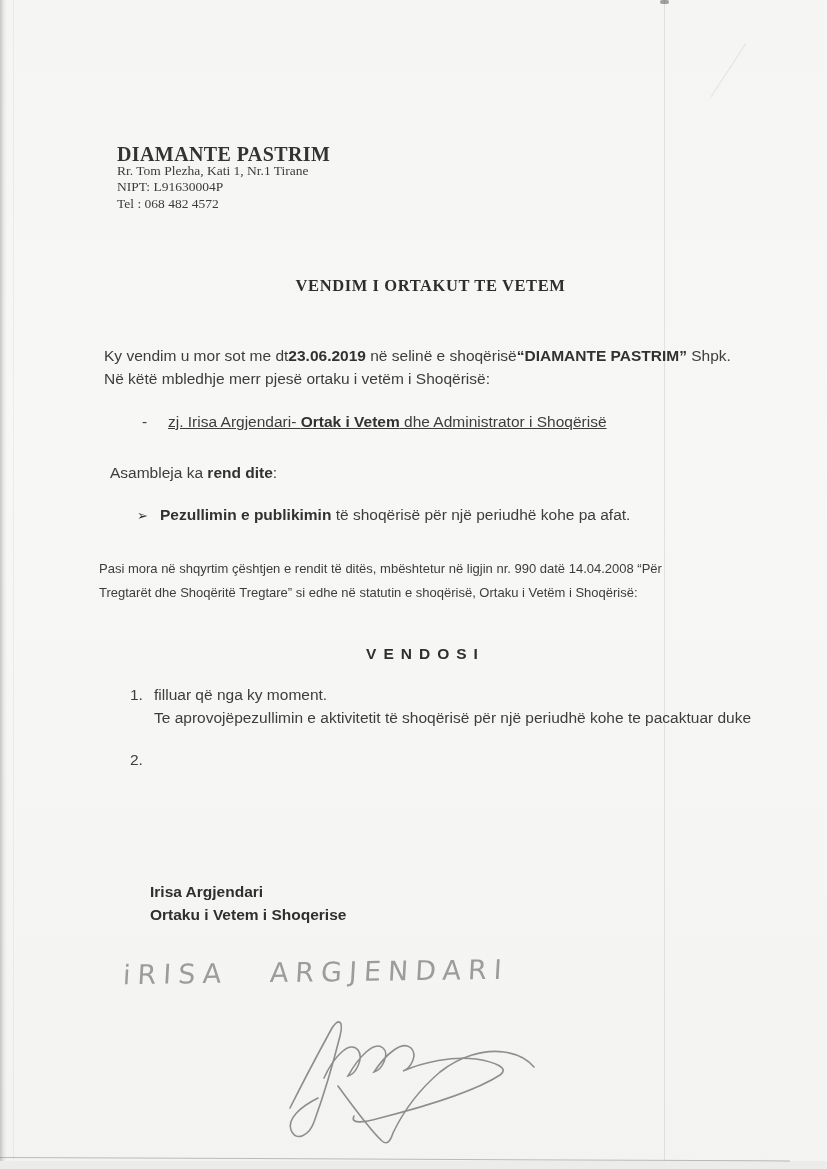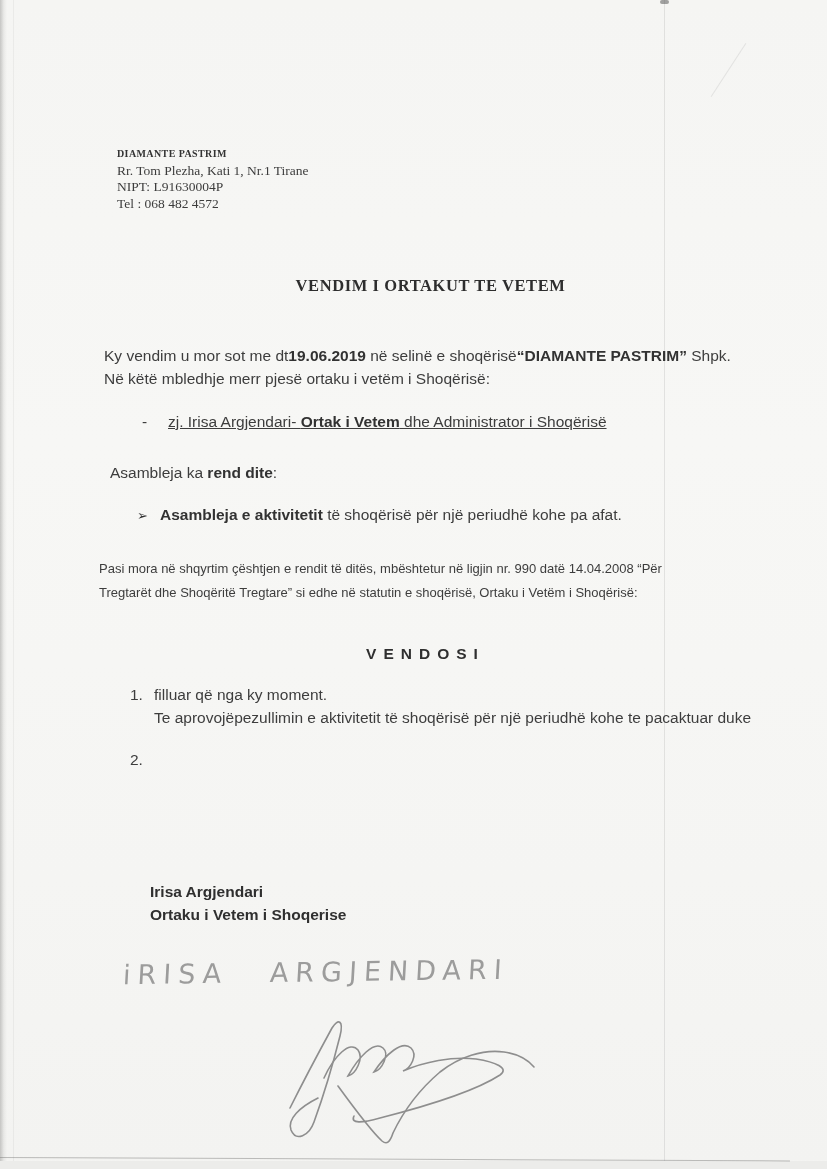--- a/index.html
+++ b/index.html
@@ -17,21 +17,21 @@
   .left-edge{left:0;top:0;width:7px;height:1169px;
     background:linear-gradient(90deg,rgba(140,140,138,.45),rgba(180,180,178,.18) 55%,rgba(0,0,0,0));}
   .left-line{left:13px;top:0;width:1px;height:1169px;background:rgba(0,0,0,.045);}
   .v-crease{left:664px;top:0;width:1px;height:1169px;background:rgba(150,150,148,.22);}
   .v-crease-tick{left:660px;top:0;width:9px;height:4px;background:rgba(90,90,90,.55);border-radius:2px;}
   .diag-crease{left:728px;top:38px;width:1px;height:64px;background:rgba(140,140,140,.18);transform:rotate(33deg);}
   .bottom-strip{left:0;top:1161px;width:827px;height:8px;background:#ececea;}
   .bottom-edge{left:0;top:1157px;width:790px;height:1px;background:rgba(130,130,128,.5);transform:rotate(.25deg);transform-origin:left center;}
   
   .letterhead{left:117px;top:146px;font-family:"Liberation Serif",serif;font-size:13.5px;line-height:16.5px;color:#3c3c3c;}
-  .letterhead .co{font-weight:bold;font-size:10px;letter-spacing:.4px;color:#333;font-family:Liberation Serif, serif;}
+  .letterhead .co{font-weight:bold;font-size:20px;letter-spacing:.4px;color:#333;font-family:Liberation Serif, serif;}
   
   .doc-title{left:0;top:276px;width:827px;text-align:center;transform:translateX(17px);
     font-family:"Liberation Serif",serif;font-weight:bold;font-size:16.5px;letter-spacing:.6px;color:#2e2e2e;}
   
   .body-text{font-size:15.5px;line-height:23px;color:#3d3d3d;}
   .b{font-weight:bold;color:#323232;}
   .intro{left:104px;top:344px;width:705px;}
   .attendee{left:142px;top:410px;text-decoration:underline;}
   .attendee .dash{display:inline-block;width:26px;}
   .agenda-intro{left:110px;top:461px;}
@@ -71,34 +71,34 @@
   <div class="abs letterhead">
     <div class="co">DIAMANTE PASTRIM</div>
     <div>Rr. Tom Plezha, Kati 1, Nr.1 Tirane</div>
     <div>NIPT: L91630004P</div>
     <div>Tel : 068 482 4572</div>
   </div>
 
   <div class="abs doc-title">VENDIM I ORTAKUT TE VETEM</div>
 
   <div class="abs body-text intro">
-    <span class="line"><span>Ky vendim u mor sot me dt</span><span class="b">19.06.2019</span><span> në selinë e shoqërisë</span><span class="b">“DIAMANTE PASTRIM”</span><span> Shpk.</span></span>
+    <span class="line"><span>Ky vendim u mor sot me dt</span><span class="b">23.06.2019</span><span> në selinë e shoqërisë</span><span class="b">“DIAMANTE PASTRIM”</span><span> Shpk.</span></span>
     <span class="line">Në këtë mbledhje merr  pjesë ortaku i vetëm i Shoqërisë:</span>
   </div>
 
   <div class="abs body-text attendee">
     <span class="dash">-</span><span>zj. Irisa Argjendari- </span><span class="b">Ortak i Vetem</span><span> dhe Administrator i Shoqërisë</span>
   </div>
 
   <div class="abs body-text agenda-intro">
     <span>Asambleja ka </span><span class="b">rend dite</span><span>:</span>
   </div>
 
   <div class="abs body-text agenda-item">
-    <span class="arrow">➢</span><span class="b">Asambleja e aktivitetit</span><span> të shoqërisë për një periudhë kohe pa afat.</span>
+    <span class="arrow">➢</span><span class="b">Pezullimin e publikimin</span><span> të shoqërisë për një periudhë kohe pa afat.</span>
   </div>
 
   <div class="abs body-text basis">
     <span class="line">Pasi mora në shqyrtim çështjen e rendit të ditës, mbështetur në ligjin nr. 990 datë 14.04.2008 “Për</span>
     <span class="line">Tregtarët dhe Shoqëritë Tregtare” si edhe në statutin e shoqërisë, Ortaku i Vetëm i Shoqërisë:</span>
   </div>
 
   <div class="abs vendosi">VENDOSI</div>
 
   <div class="abs body-text decision decision-1">

